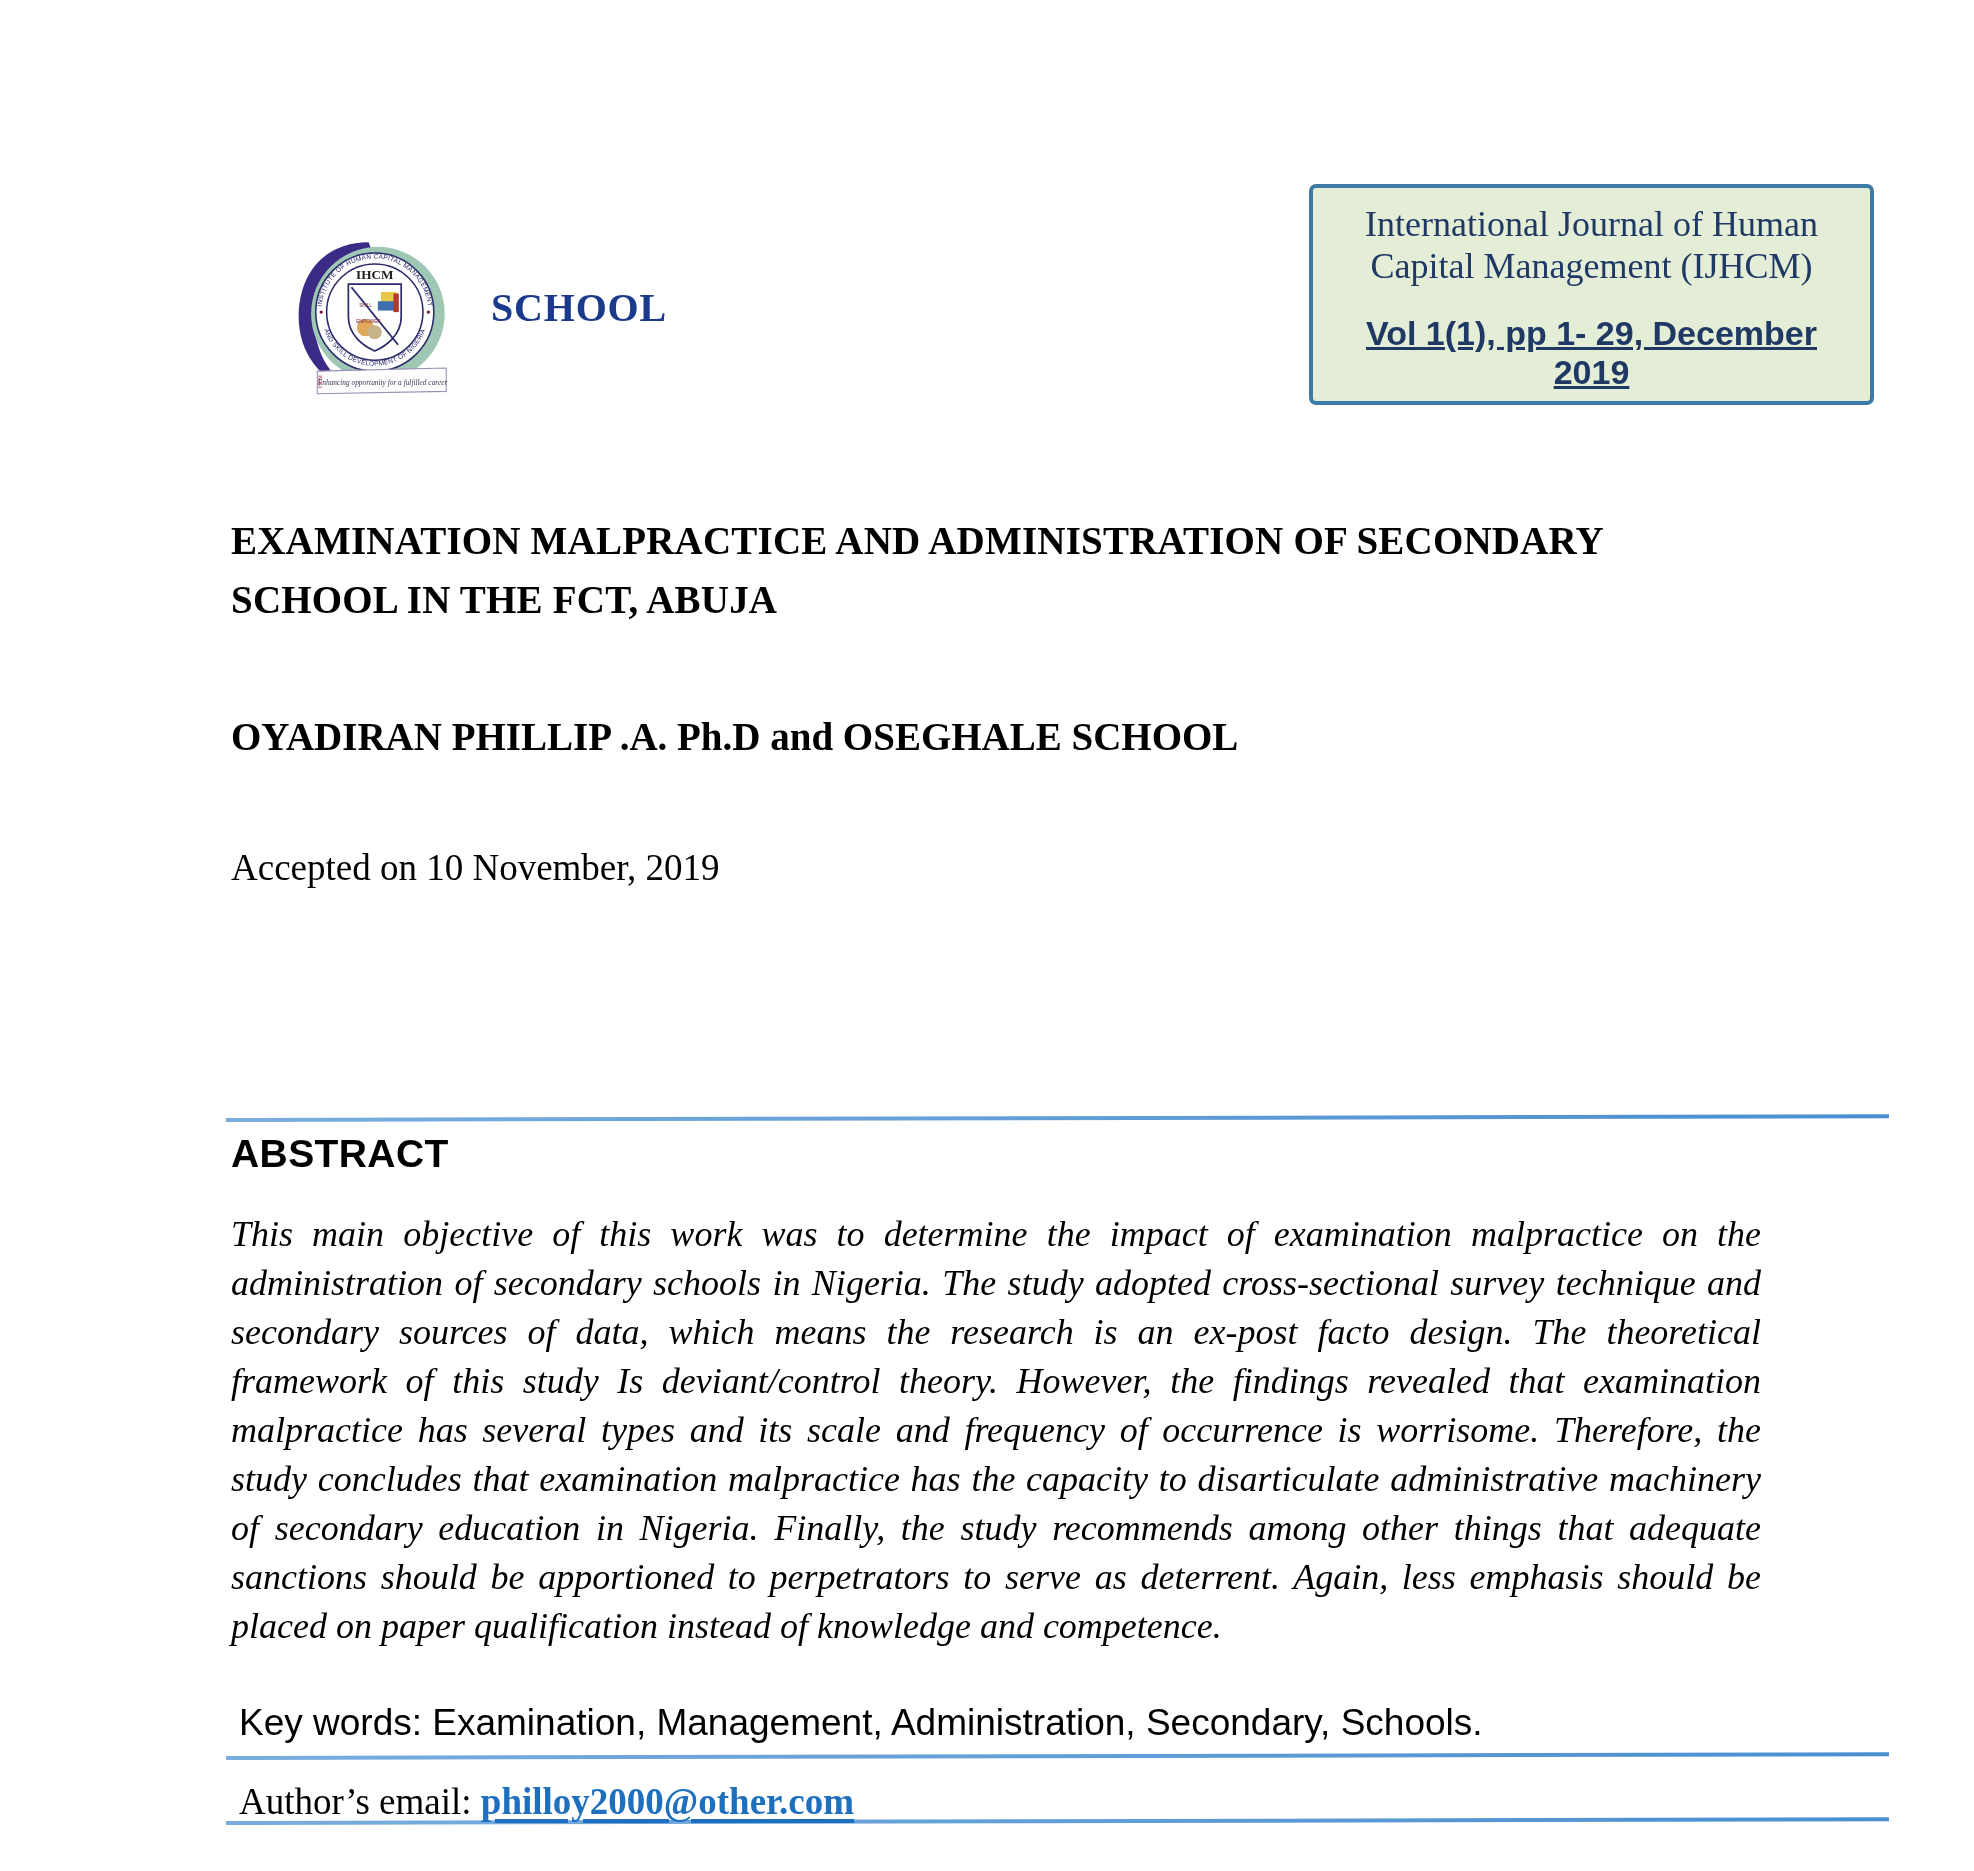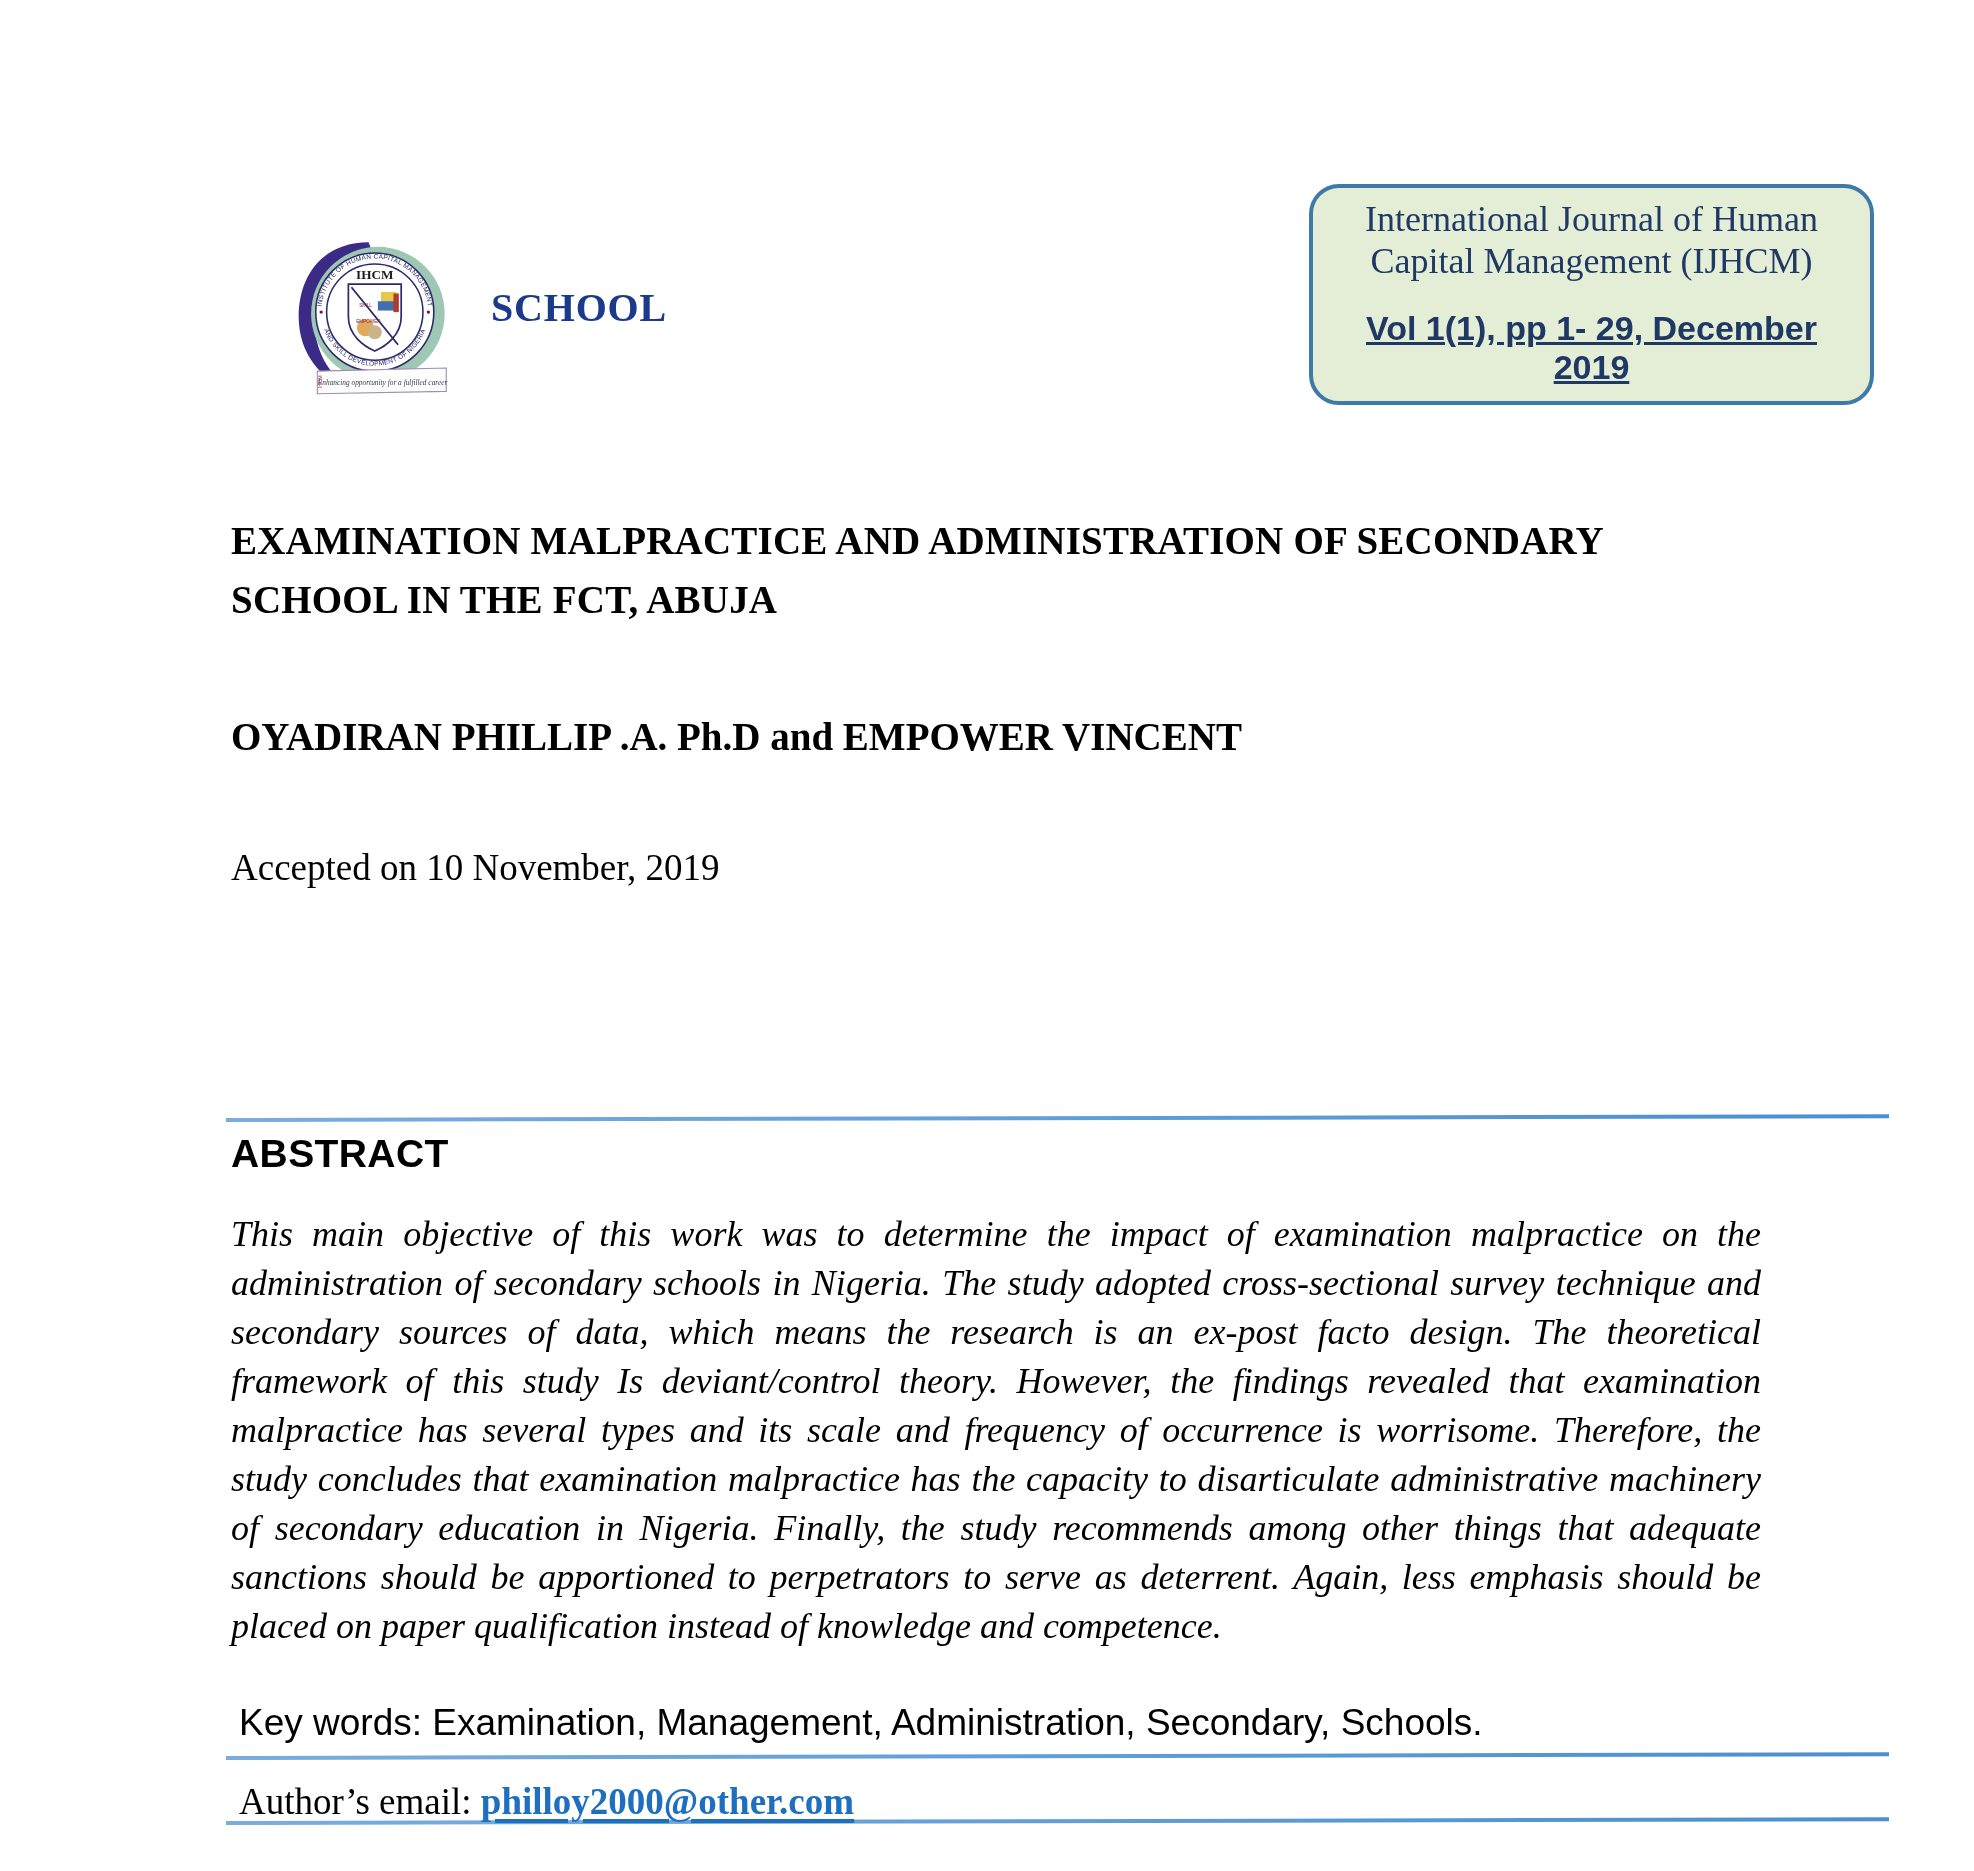--- a/index.html
+++ b/index.html
@@ -49,26 +49,26 @@
   }
 
   #journal-info-box {
     position: absolute;
     left: 1309px;
     top: 184px;
     width: 565px;
     height: 221px;
     background: #e4eed7;
     border: 4.6px solid #3d7aa6;
-    border-radius: 30px;
+    border-radius: 7px;
     box-sizing: border-box;
     display: flex;
     flex-direction: column;
     align-items: center;
-    justify-content: center;
+    justify-content: flex-end;
     padding: 4.6px 14px 9.3px 14px;
   }
   #journal-title-lines {
     font-family: "Liberation Serif", serif;
     font-size: 36px;
     line-height: 1.18;
     color: #1f3864;
     text-align: center;
     white-space: pre-line;
   }
@@ -231,21 +231,21 @@
   <div id="journal-info-box">
     <div id="journal-title-lines">International Journal of Human
 Capital Management (IJHCM)</div>
     <div id="journal-issue-line">Vol 1(1), pp 1- 29, December 2019</div>
   </div>
 
 </div>
 
 <div id="article-meta">
   <div class="meta-title">EXAMINATION MALPRACTICE AND ADMINISTRATION OF SECONDARY SCHOOL IN THE FCT, ABUJA</div>
-  <div class="meta-authors">OYADIRAN PHILLIP .A. Ph.D and EMPOWER VINCENT</div>
+  <div class="meta-authors">OYADIRAN PHILLIP .A. Ph.D and OSEGHALE SCHOOL</div>
   <div class="meta-accepted">Accepted on 10 November, 2019</div>
 </div>
 
 <div class="blue-rule" id="rule-abstract-top"></div>
 <div class="blue-rule" id="rule-keywords-bottom"></div>
 <div class="blue-rule" id="rule-email-bottom"></div>
 
 <div id="abstract-section">
   <div id="abstract-heading">ABSTRACT</div>
   <div id="abstract-body">This main objective of this work was to determine the impact of examination malpractice on the administration of secondary schools in Nigeria.  The study adopted cross-sectional survey technique and secondary sources of data, which means the research is an ex-post facto design. The theoretical framework of this study Is deviant/control theory.  However, the findings revealed that examination malpractice has several types and its scale and frequency of occurrence is worrisome. Therefore, the study concludes that examination malpractice has the capacity to disarticulate administrative machinery of secondary education in Nigeria.  Finally, the study recommends among other things that adequate sanctions should be apportioned to perpetrators to serve as deterrent. Again, less emphasis should be placed on paper qualification instead of knowledge and competence.</div>

